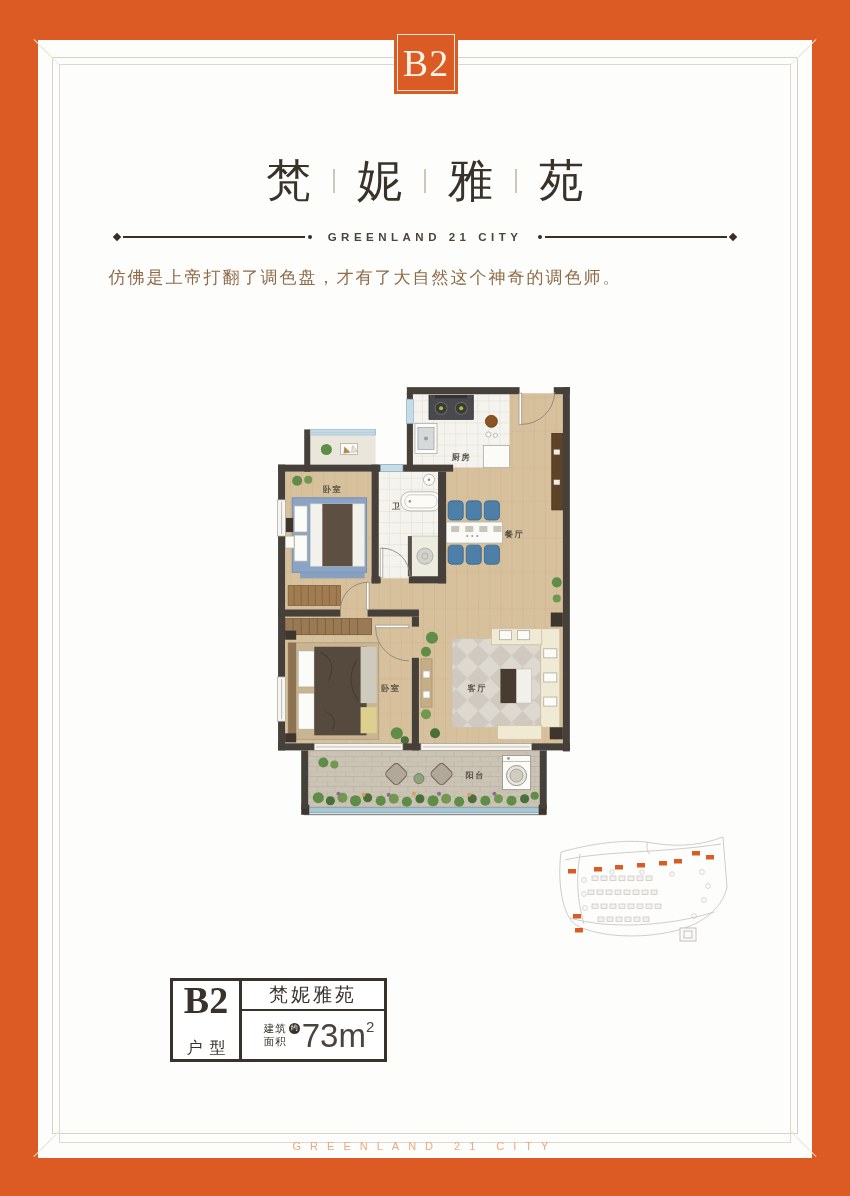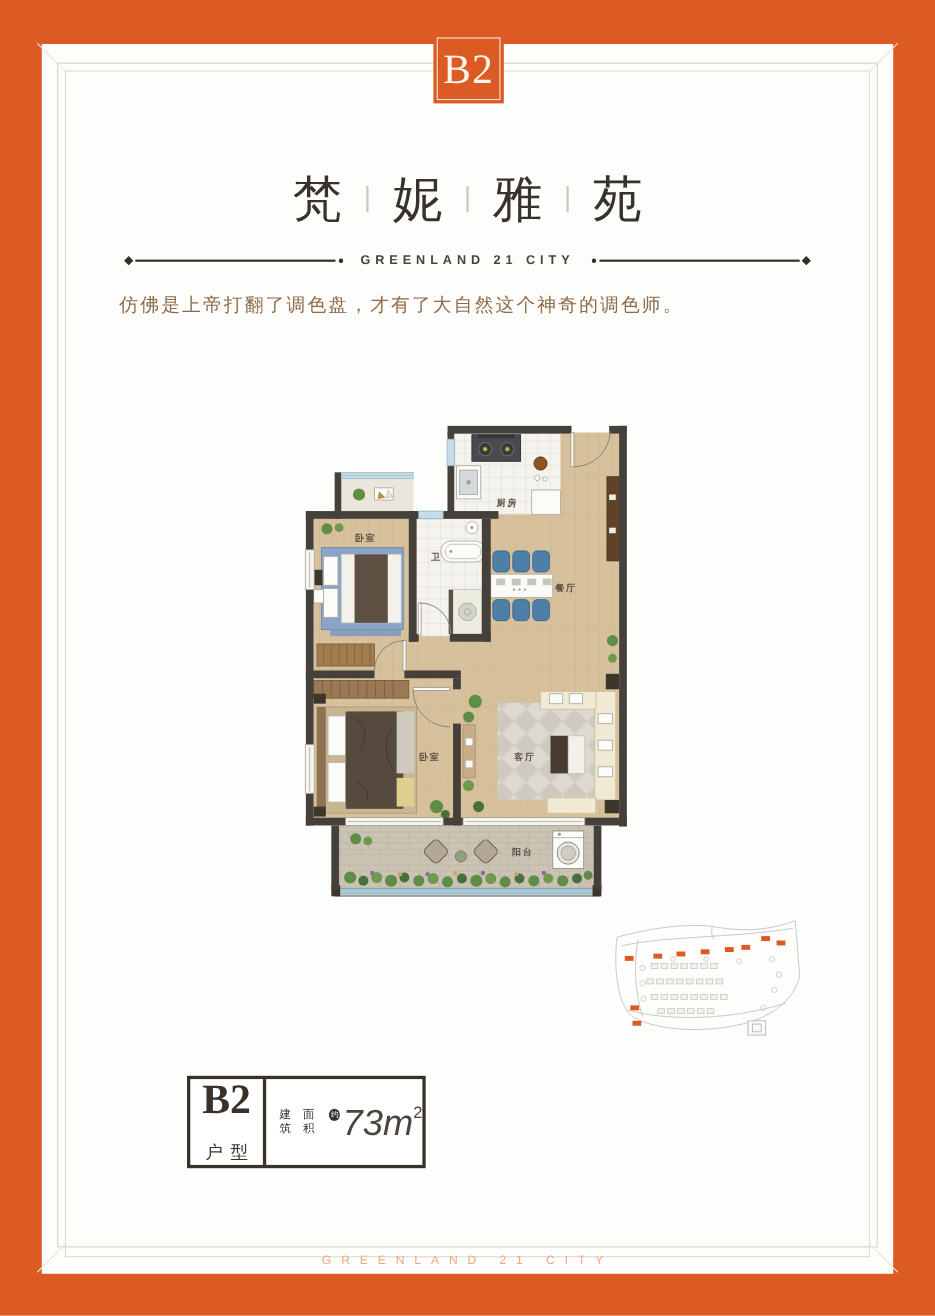--- a/index.html
+++ b/index.html
@@ -63,24 +63,24 @@
 
   .infobox{position:absolute;left:170px;top:978px;width:217px;height:84px;background:#fff;
     border:3px solid var(--infoink,#39322b);display:flex;box-sizing:border-box;color:var(--infoink,#39322b);}
   .ib-left{width:66px;border-right:3px solid var(--infoink,#39322b);display:flex;flex-direction:column;align-items:center;justify-content:center;}
   .ib-unit{font-family:"Liberation Serif","DejaVu Serif",serif;font-weight:700;font-size:38px;line-height:1;}
   .ib-type{font-size:16px;letter-spacing:7px;margin-top:19px;padding-left:7px;}
   .ib-right{flex:1;display:flex;flex-direction:column;}
   .ib-project{flex:0 0 28px;display:flex;align-items:center;justify-content:center;
     font-size:19px;letter-spacing:3px;border-bottom:2.5px solid var(--infoink,#39322b);}
   .ib-area{flex:1;display:flex;align-items:center;justify-content:center;}
-  .ib-arealabel{display:flex;font-size:10.5px;line-height:1.25;letter-spacing:1px;margin-right:2px;margin-left:12px;}
+  .ib-arealabel{display:flex;flex-direction:column;font-size:10.5px;line-height:1.25;letter-spacing:1px;margin-right:2px;margin-left:12px;}
   .ib-approx{width:11px;height:11px;border-radius:50%;background:var(--infoink,#39322b);color:#fff;
     font-size:7px;display:inline-flex;align-items:center;justify-content:center;margin:-14px 2px 0 0;}
-  .ib-val{font-size:33px;line-height:1;color:#4b443c;font-style:italic;}
+  .ib-val{font-size:33px;line-height:1;color:#4b443c;}
   .ib-sup{font-size:15px;position:relative;top:-9px;color:#4b443c;}
 
   .watermark{position:absolute;top:1140px;left:0;width:850px;text-align:center;
     font-size:11px;letter-spacing:9px;color:var(--watermark,#eba981);font-weight:500;}
 </style>
 </head>
 <body>
 
 <div class="page">
   <div class="panel"></div>
@@ -460,20 +460,21 @@
       <rect x="132" y="99" width="8" height="7" fill="none" stroke="#b5b3af" stroke-width="0.8"></rect>
     </svg>
   </div>
 
   <div class="infobox">
     <div class="ib-left">
       <div class="ib-unit">B2</div>
       <div class="ib-type">户型</div>
     </div>
     <div class="ib-right">
+      <div class="ib-project">梵妮雅苑</div>
       <div class="ib-area">
         <div class="ib-arealabel">
           <span>建筑</span>
           <span>面积</span>
         </div>
         <span class="ib-approx">约</span>
         <span class="ib-val">73m</span>
         <span class="ib-sup">2</span>
       </div>
     </div>

